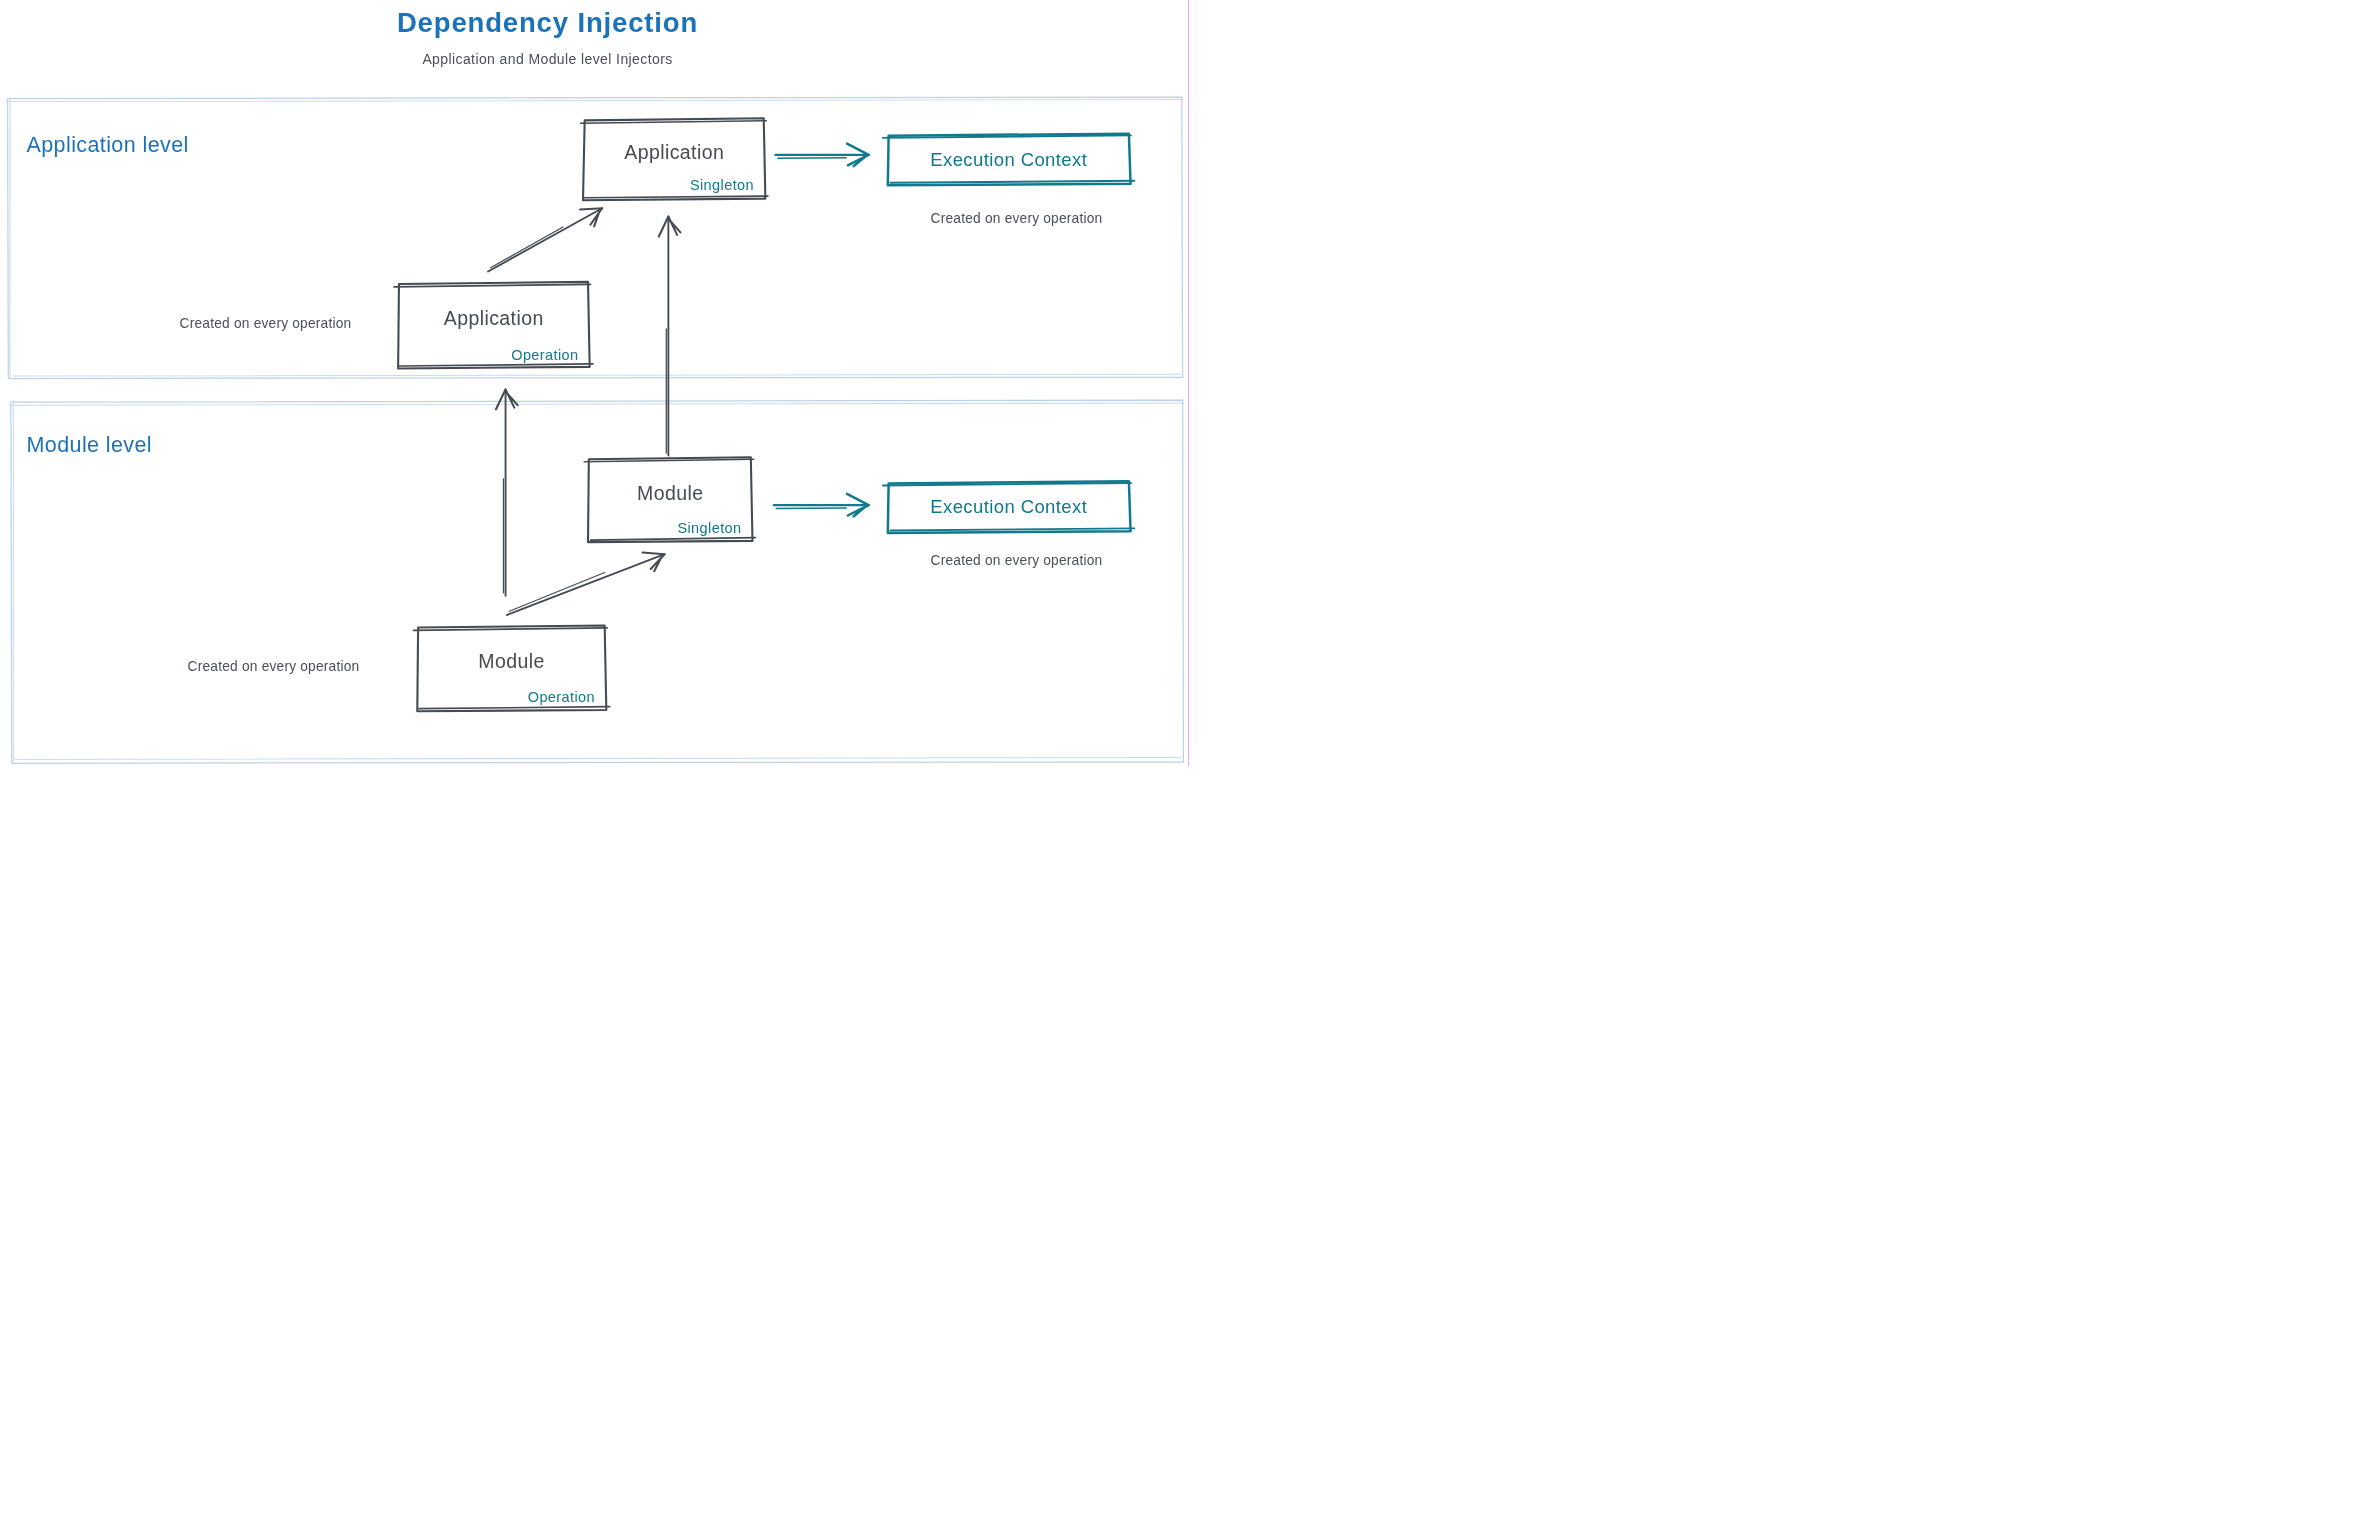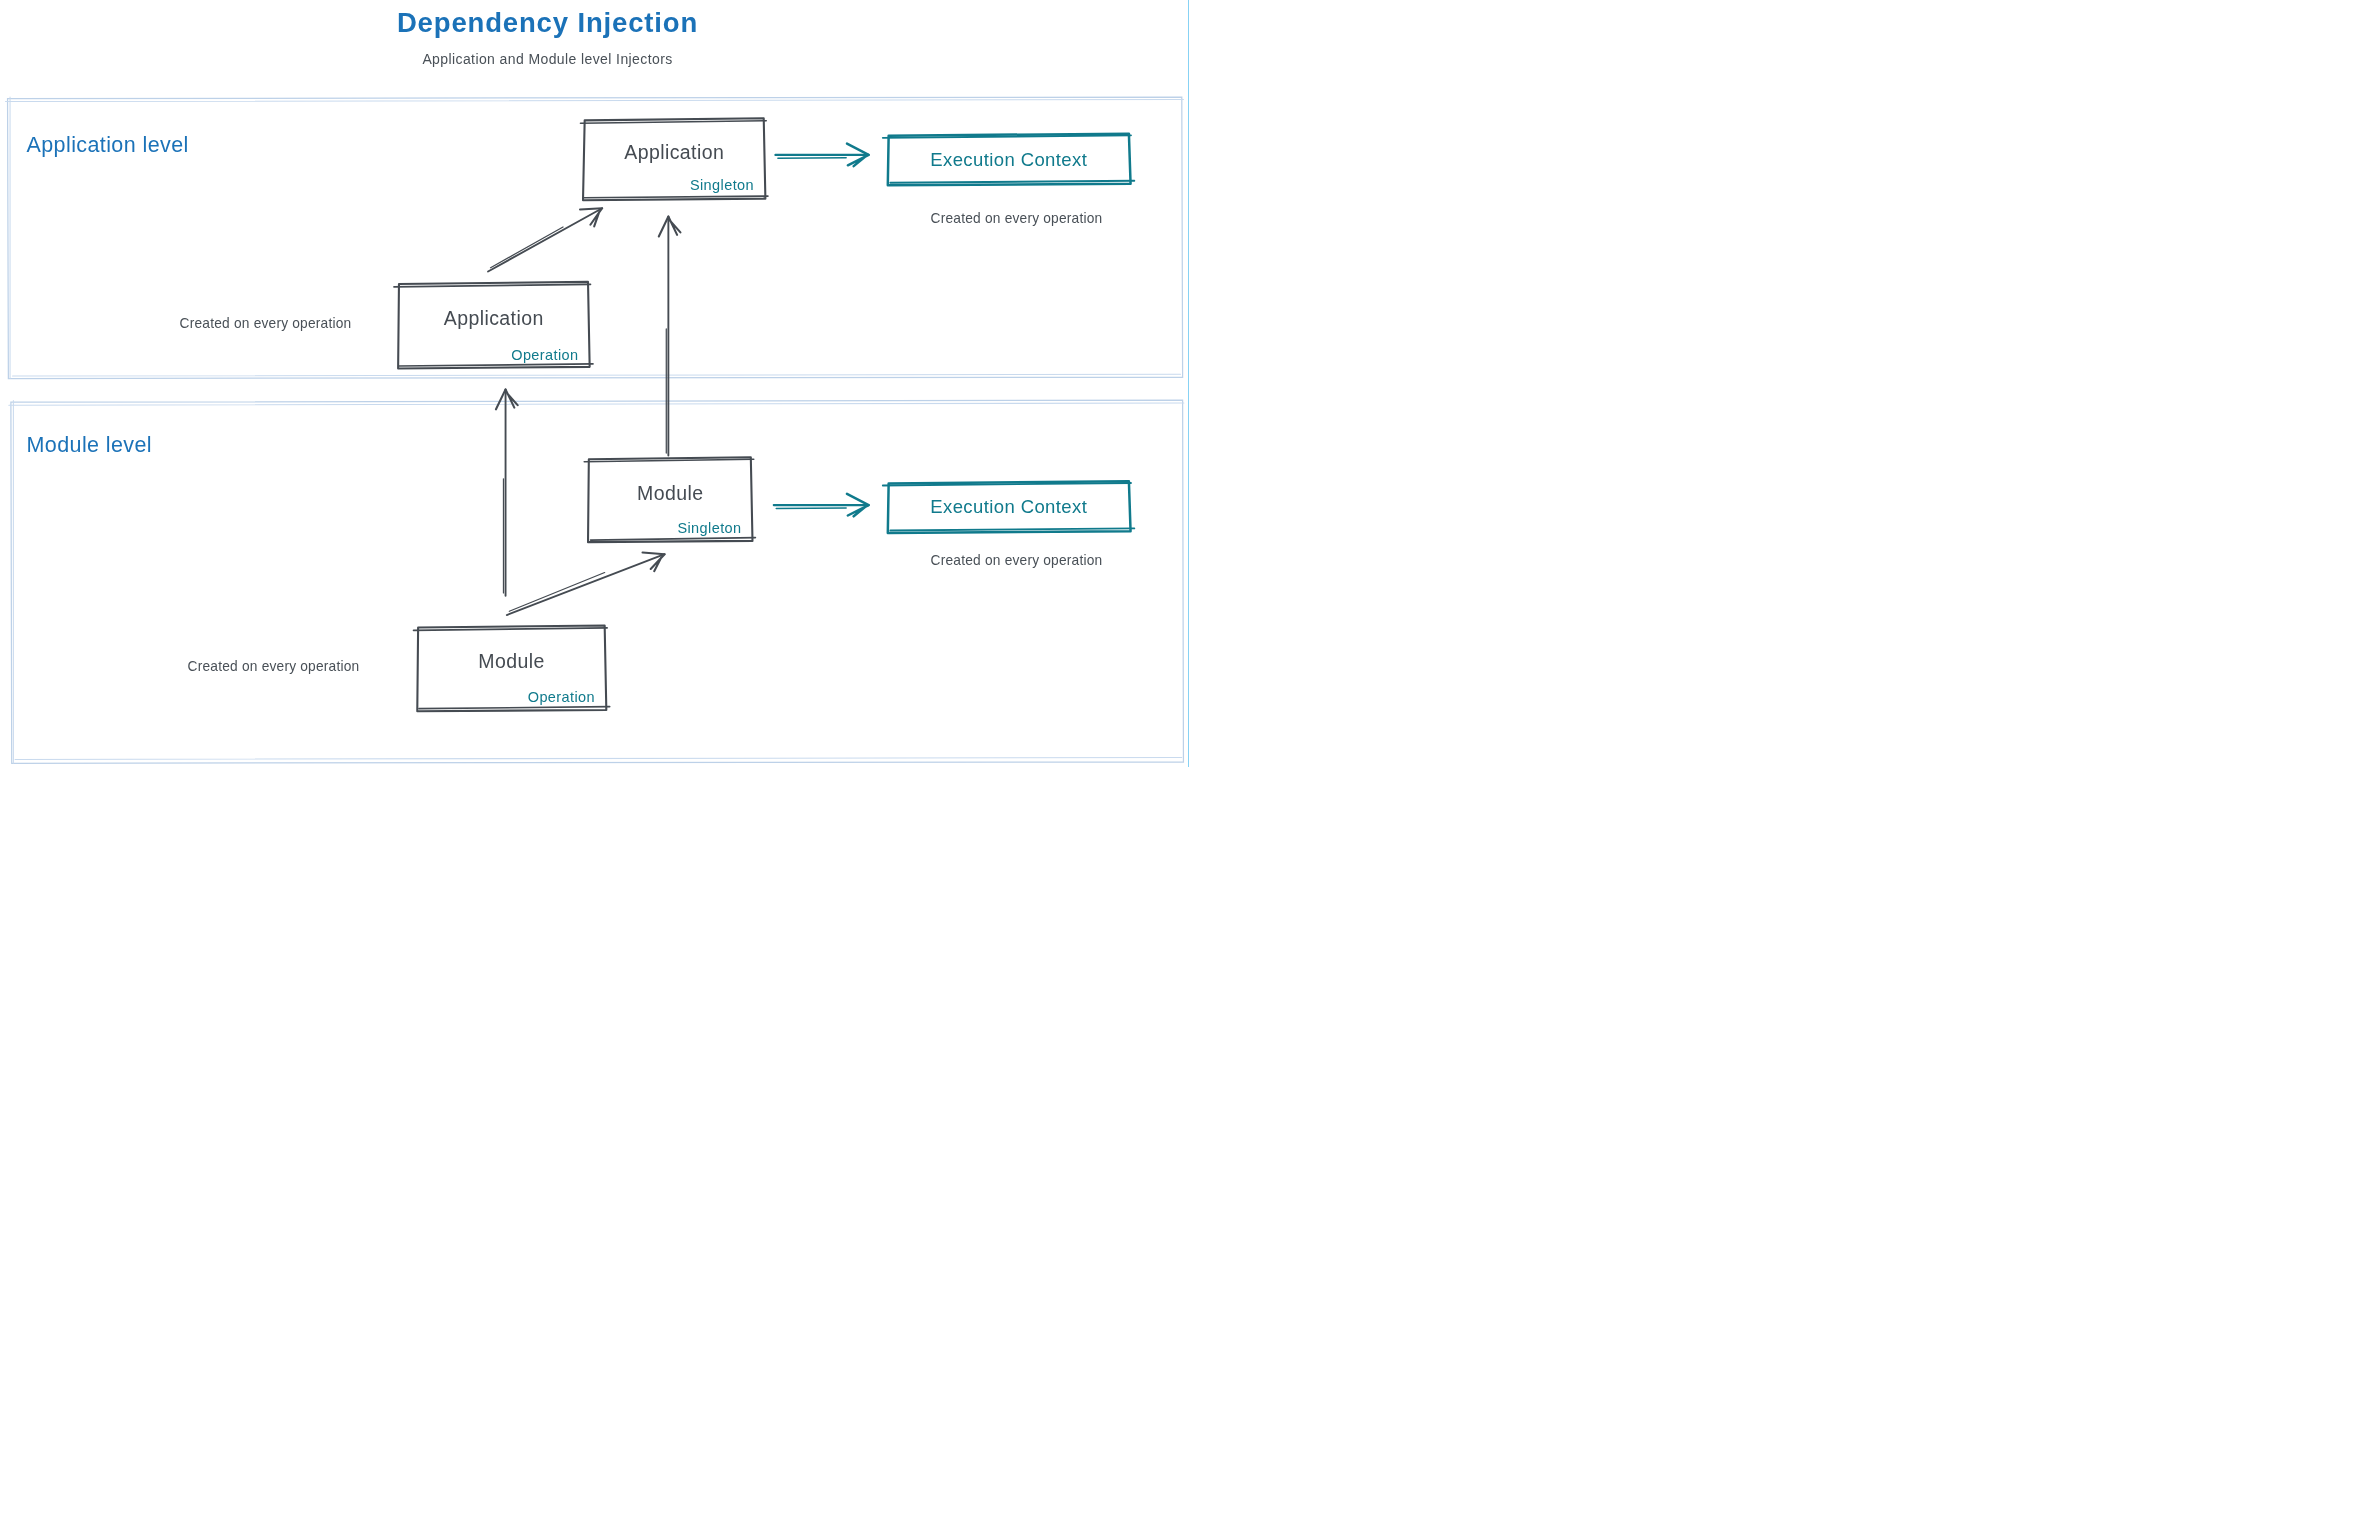--- a/index.html
+++ b/index.html
@@ -7,21 +7,21 @@
     margin: 0;
     padding: 0;
     background: #ffffff;
     font-family: "Liberation Sans", sans-serif;
   }
   .viewport {
     position: relative;
     width: 1189px;
     height: 767px;
     overflow: hidden;
-    background: #0ea5e9;
+    background: #d946ef;
   }
   .stage {
     position: absolute;
     top: 0; left: 0;
     width: 2377px;
     height: 1534px;
     transform: scale(0.5);
     transform-origin: 0 0;
     background: #ffffff;
   }

